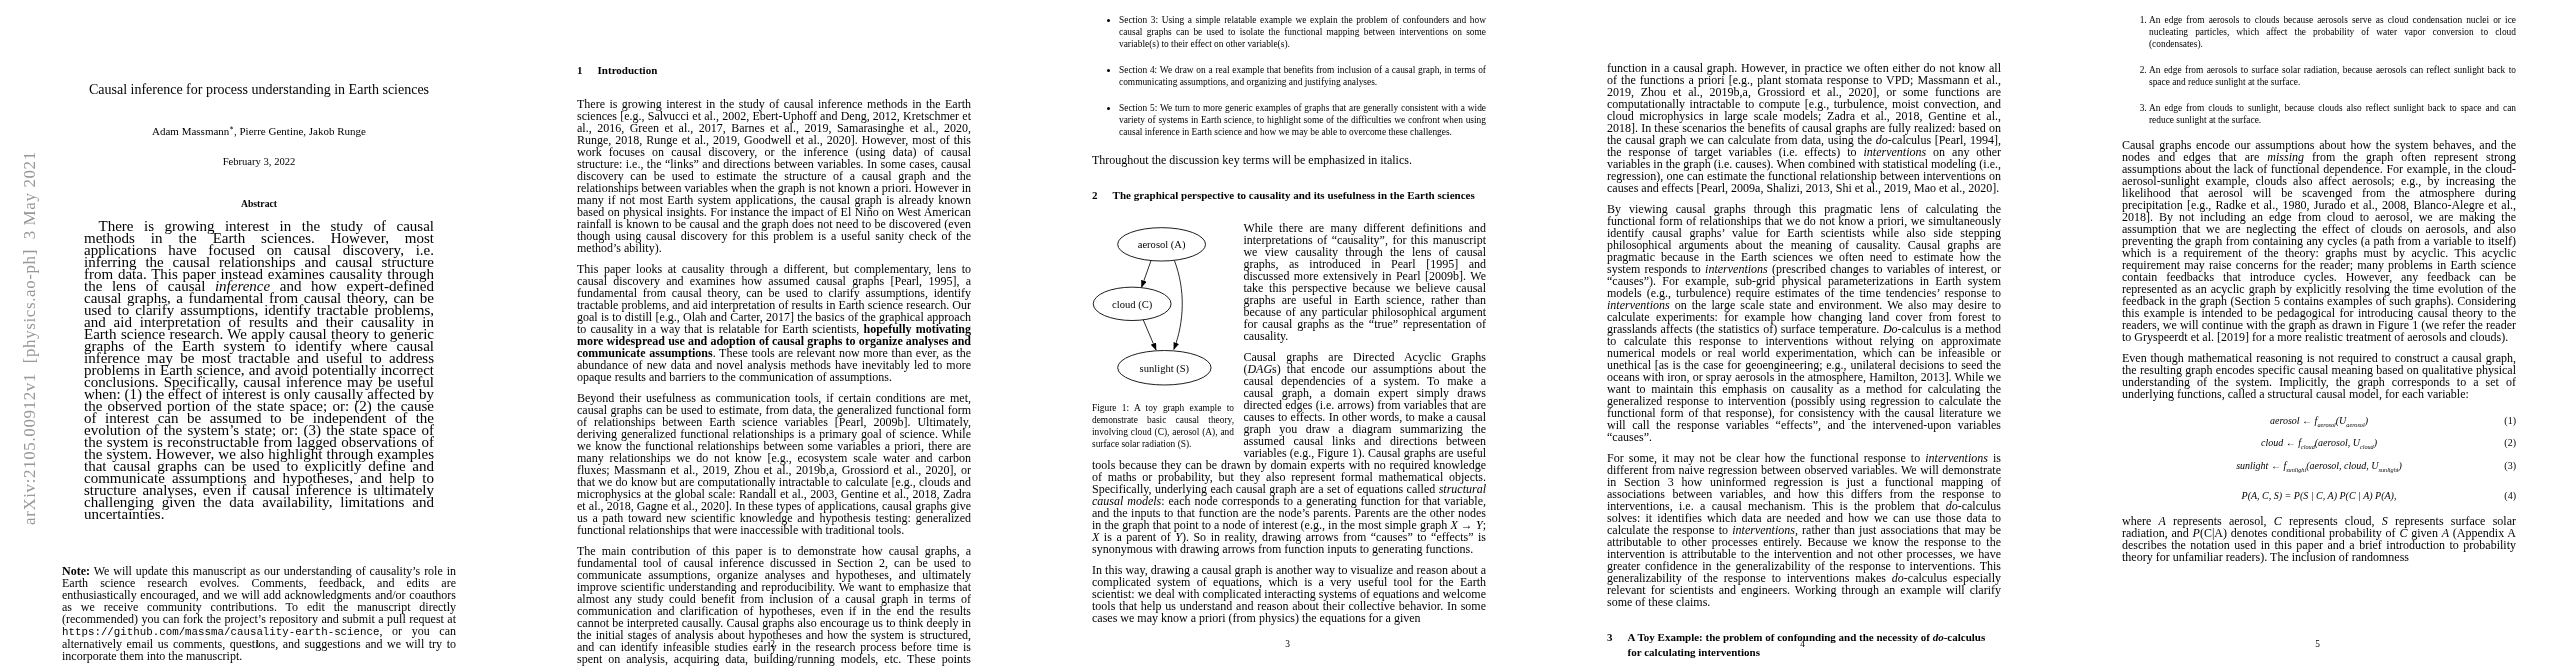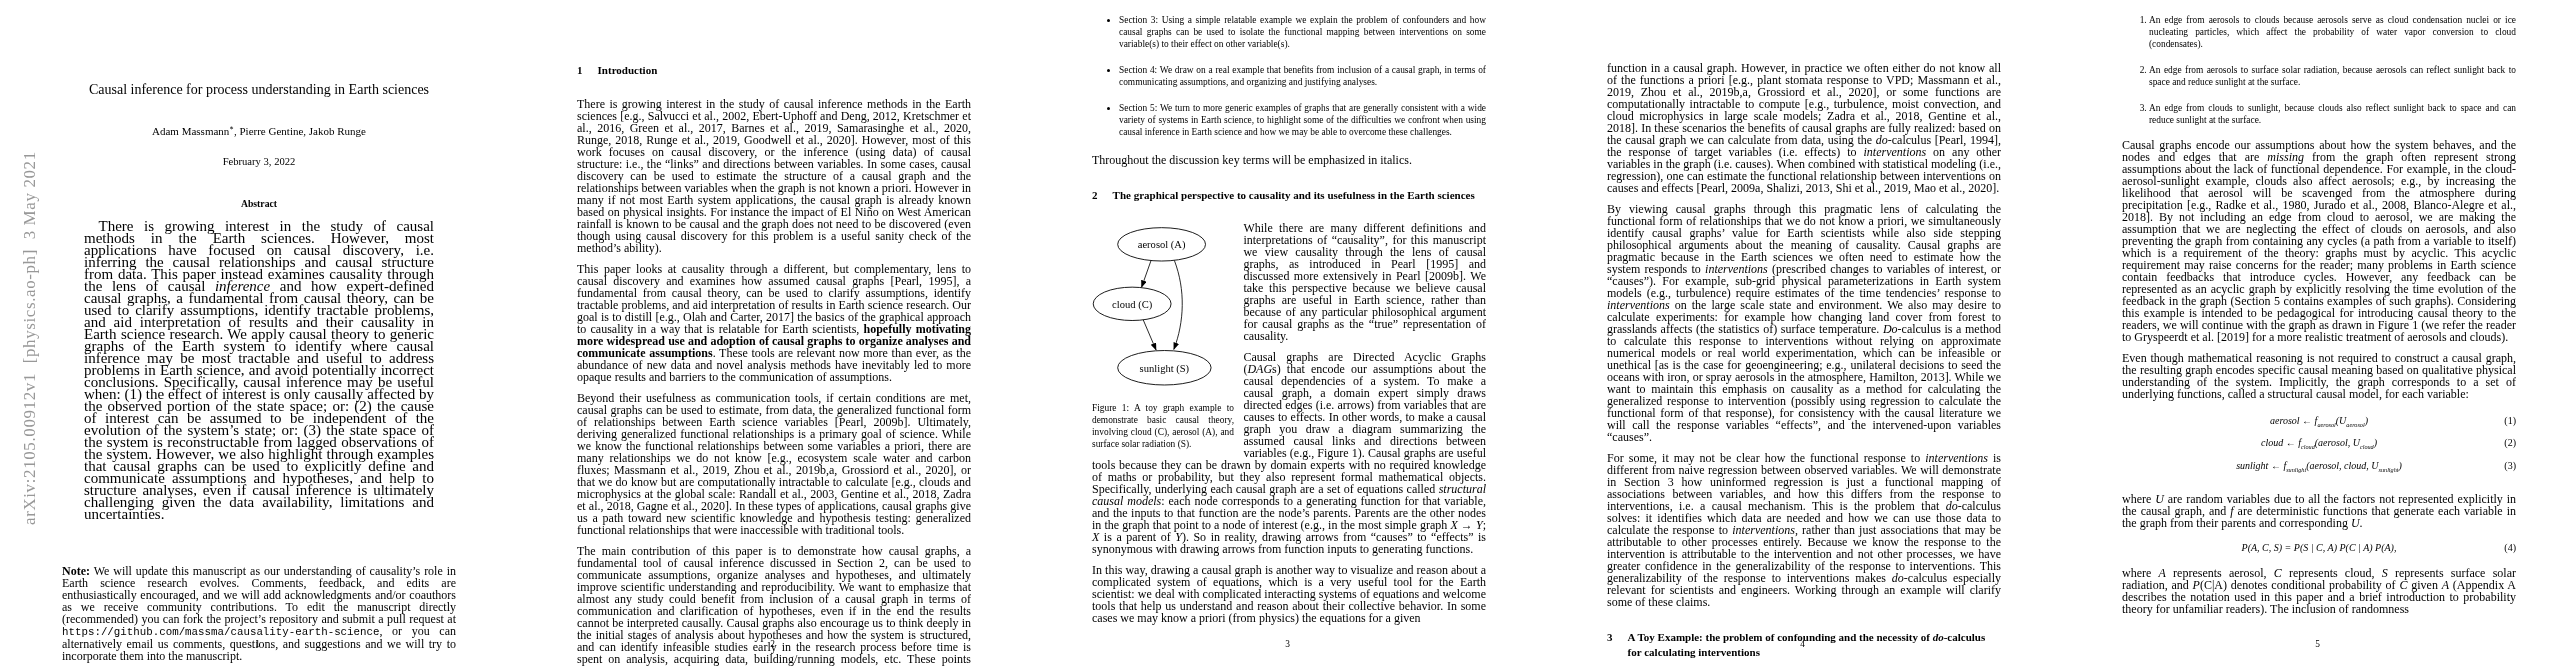--- a/index.html
+++ b/index.html
@@ -156,21 +156,20 @@
       <ol class="nl mt104">
         <li>An edge from aerosols to clouds because aerosols serve as cloud condensation nuclei or ice nucleating particles, which affect the probability of water vapor conversion to cloud (condensates).</li>
         <li>An edge from aerosols to surface solar radiation, because aerosols can reflect sunlight back to space and reduce sunlight at the surface.</li>
         <li>An edge from clouds to sunlight, because clouds also reflect sunlight back to space and can reduce sunlight at the surface.</li>
       </ol>
       <p class="bt mt24">Causal graphs encode our assumptions about how the system behaves, and the nodes and edges that are <i>missing</i> from the graph often represent strong assumptions about the lack of functional dependence. For example, in the cloud-aerosol-sunlight example, clouds also affect aerosols; e.g., by increasing the likelihood that aerosol will be scavenged from the atmosphere during precipitation [e.g., Radke et al., 1980, Jurado et al., 2008, Blanco-Alegre et al., 2018]. By not including an edge from cloud to aerosol, we are making the assumption that we are neglecting the effect of clouds on aerosols, and also preventing the graph from containing any cycles (a path from a variable to itself) which is a requirement of the theory: graphs must by acyclic. This acyclic requirement may raise concerns for the reader; many problems in Earth science contain feedbacks that introduce cycles. However, any feedback can be represented as an acyclic graph by explicitly resolving the time evolution of the feedback in the graph (Section 5 contains examples of such graphs). Considering this example is intended to be pedagogical for introducing causal theory to the readers, we will continue with the graph as drawn in Figure 1 (we refer the reader to Gryspeerdt et al. [2019] for a more realistic treatment of aerosols and clouds).</p>
       <p class="bt">Even though mathematical reasoning is not required to construct a causal graph, the resulting graph encodes specific causal meaning based on qualitative physical understanding of the system. Implicitly, the graph corresponds to a set of underlying functions, called a structural causal model, for each variable:</p>
       <div class="eqrow mt24"><span class="eq">aerosol ← f<sub>aerosol</sub>(U<sub>aerosol</sub>)</span><span class="num">(1)</span></div>
       <div class="eqrow"><span class="eq">cloud ← f<sub>cloud</sub>(aerosol, U<sub>cloud</sub>)</span><span class="num">(2)</span></div>
       <div class="eqrow"><span class="eq">sunlight ← f<sub>sunlight</sub>(aerosol, cloud, U<sub>sunlight</sub>)</span><span class="num">(3)</span></div>
-      <p class="bt mt26">where <i>U</i> are random variables due to all the factors not represented explicitly in the causal graph, and <i>f</i> are deterministic functions that generate each variable in the graph from their parents and corresponding <i>U</i>.</p>
       <div class="eqrow mt22"><span class="eq">P(A, C, S) = P(S | C, A) P(C | A) P(A),</span><span class="num">(4)</span></div>
       <p class="bt mt24">where <i>A</i> represents aerosol, <i>C</i> represents cloud, <i>S</i> represents surface solar radiation, and <i>P</i>(C|A) denotes conditional probability of <i>C</i> given <i>A</i> (Appendix A describes the notation used in this paper and a brief introduction to probability theory for unfamiliar readers). The inclusion of randomness</p>
     </div>
     <div class="pageno">5</div>
   </div>
 
 </div>
 
 
 </body></html>

